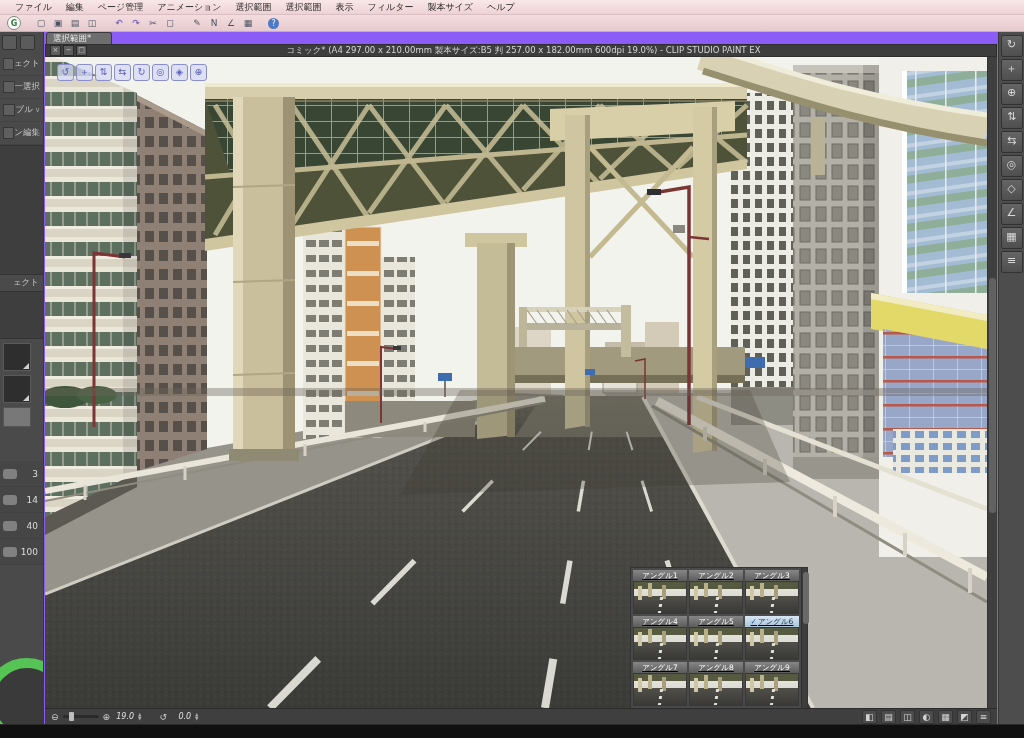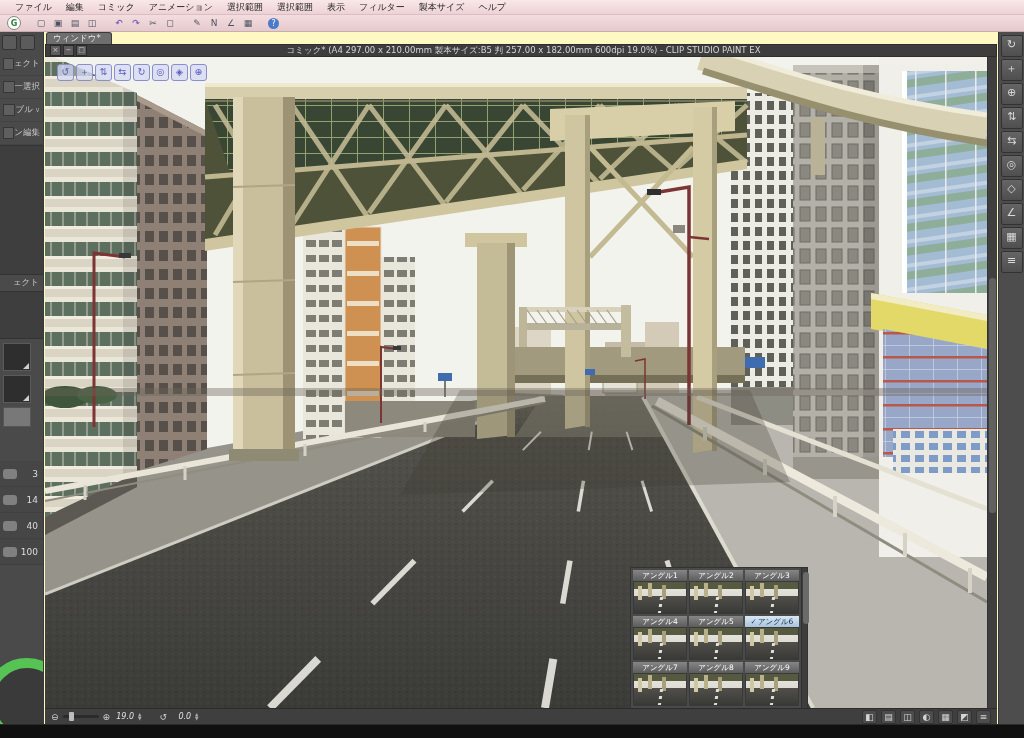--- a/index.html
+++ b/index.html
@@ -1,16 +1,16 @@
 <!DOCTYPE html>
 <html><head>
 <meta charset="utf-8">
 <style>
   html,body{margin:0;padding:0;background:#222;}
-  .screen{position:relative;width:1024px;height:738px;background:#fef9c3;overflow:hidden;
+  .screen{position:relative;width:1024px;height:738px;background:#8b5cf6;overflow:hidden;
           font-family:"DejaVu Sans","Liberation Sans",sans-serif;-webkit-font-smoothing:antialiased;}
 
   
   .menubar{position:absolute;left:0;top:0;width:100%;height:15px;box-sizing:border-box;
            background:linear-gradient(180deg,#f9e7e7,#eed2d5);border-bottom:1px solid #d9bfc3;
            display:flex;align-items:center;padding-left:8px;font-size:9px;color:#262626;}
   .menu-item{padding:0 7px;white-space:nowrap;cursor:default;}
 
   
   .toolbar{position:absolute;left:0;top:15px;width:100%;height:17px;box-sizing:border-box;
@@ -82,21 +82,21 @@
            border-left:1px solid #333;box-sizing:border-box;}
   .vthumb{position:absolute;left:1px;top:34%;width:7px;height:36%;background:#616161;border-radius:3px;}
 
   
   .overlay-toolbar{position:absolute;left:12px;top:7px;display:flex;gap:2px;}
   .ov-btn{width:15px;height:15px;border-radius:3px;background:rgba(214,219,242,.8);
           border:1px solid #8a8ecb;color:#5a5cbb;font-size:9.5px;line-height:14px;text-align:center;}
 
   
   .angle-panel{position:absolute;left:585px;top:510px;width:178px;height:144px;background:#4a4a4a;
-               border:1px solid #333;box-sizing:border-box;display:flex;}
+               border:1px solid #333;box-sizing:border-box;display:flex;text-decoration:underline;}
   .angle-grid{display:grid;grid-template-columns:repeat(3,54px);grid-auto-rows:44px;gap:2px;
               padding:2px;}
   .angle-cell{display:flex;flex-direction:column;}
   .angle-label{height:11px;background:linear-gradient(180deg,#868686,#5c5c5c);color:#fff;
                font-size:7.5px;line-height:11px;text-align:center;white-space:nowrap;overflow:hidden;}
   .angle-cell.checked .angle-label{background:linear-gradient(180deg,#d9e7f3,#a9c4dc);color:#16304a;}
   .chk{color:#0f4b8c;font-weight:bold;margin-right:1px;}
   .angle-thumb{position:relative;height:33px;overflow:hidden;border:1px solid #393939;box-sizing:border-box;
      background:
        linear-gradient(180deg,rgba(78,82,56,.95) 0%,rgba(78,82,56,.95) 22%,rgba(0,0,0,0) 22%),
@@ -128,21 +128,21 @@
        border-top:1px solid #2a2a2a;}
 </style>
 </head>
 <body>
 
 <div class="screen">
 
   <div class="menubar">
     <span class="menu-item">ファイル</span>
     <span class="menu-item">編集</span>
-    <span class="menu-item">コミック</span>
+    <span class="menu-item">ページ管理</span>
     <span class="menu-item">アニメーション</span>
     <span class="menu-item">選択範囲</span>
     <span class="menu-item">選択範囲</span>
     <span class="menu-item">表示</span>
     <span class="menu-item">フィルター</span>
     <span class="menu-item">製本サイズ</span>
     <span class="menu-item">ヘルプ</span>
   </div>
 
   <div class="toolbar">
@@ -223,21 +223,21 @@
     <span class="rt-btn">⇅</span>
     <span class="rt-btn">⇆</span>
     <span class="rt-btn">◎</span>
     <span class="rt-btn">◇</span>
     <span class="rt-btn">∠</span>
     <span class="rt-btn">▦</span>
     <span class="rt-btn">≡</span>
   </div>
 
   <div class="doc-tab">
-    <span>ウィンドウ*</span>
+    <span>選択範囲*</span>
   </div>
   <div class="canvas-titlebar">
     <div class="win-btns">
       <span class="win-btn">×</span>
       <span class="win-btn">−</span>
       <span class="win-btn">□</span>
     </div>
     <div class="title-text">コミック* (A4 297.00 x 210.00mm 製本サイズ:B5 判 257.00 x 182.00mm 600dpi 19.0%)  - CLIP STUDIO PAINT EX</div>
     <div class="title-pad"></div>
   </div>

